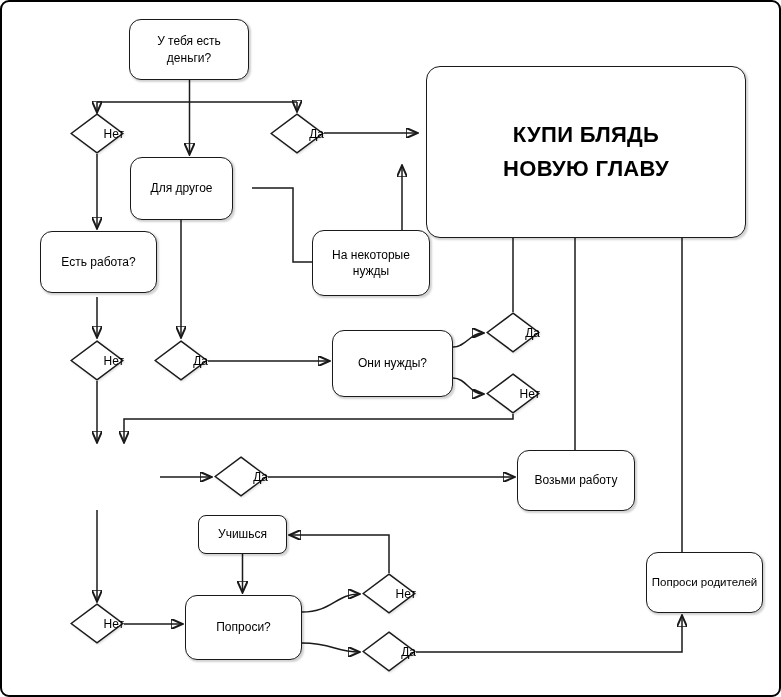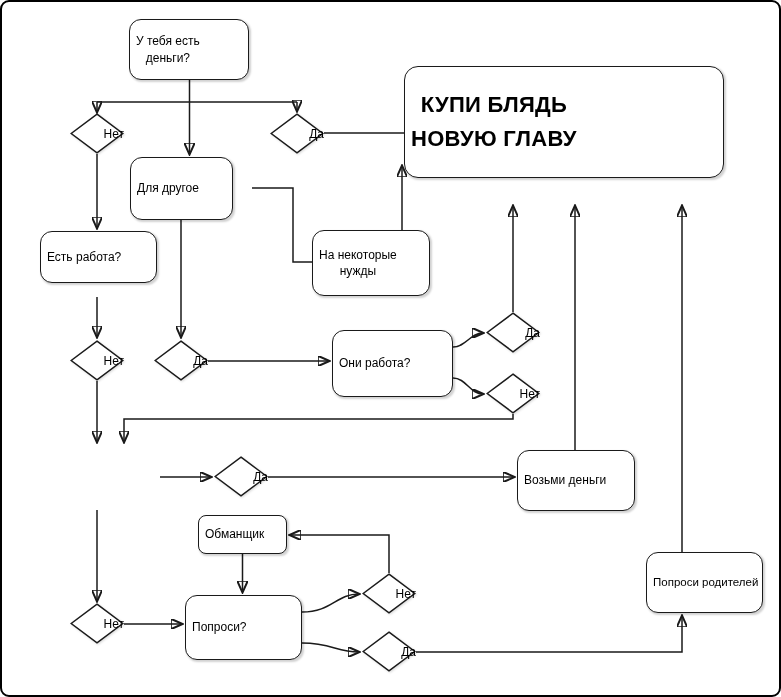--- a/index.html
+++ b/index.html
@@ -20,21 +20,21 @@
   .connectors { position: absolute; inset: 0; }
   .connectors path { fill: none; stroke: #1a1a1a; stroke-width: 1.5; }
 
   .node {
     position: absolute;
     background: #ffffff;
     border: 1.6px solid #1a1a1a;
     border-radius: 12px;
     display: flex;
     align-items: center;
-    justify-content: flex-start;
+    justify-content: center;
     text-align: center;
     font-size: 12px;
     line-height: 1.35;
     padding: 3px 6px;
     box-shadow: 1.5px 1.5px 2px rgba(0,0,0,0.18);
   }
   .node .lbl { white-space: pre-line; }
   .node.big {
     font-size: 22px;
     font-weight: bold;
@@ -103,49 +103,49 @@
     <path d="M240.5,552 V590" marker-end="url(#arr)"></path>
     <path d="M414,650 H680 V614" marker-end="url(#arr)"></path>
     <path d="M680,550 V204" marker-end="url(#arr)"></path>
   </svg>
 
   <div class="node" style="left:127px;top:17px;width:120px;height:61px">
     <span class="lbl">У тебя есть
 деньги?</span>
   </div>
 
-  <div class="node big" style="left:402px;top:64px;width:320px;height:112px">
+  <div class="node big" style="left:424px;top:64px;width:320px;height:172px">
     <span class="lbl">КУПИ БЛЯДЬ
 НОВУЮ ГЛАВУ</span>
   </div>
 
   <div class="node" style="left:128px;top:155px;width:103px;height:63px">
     <span class="lbl">Для другое</span>
   </div>
 
   <div class="node" style="left:310px;top:228px;width:118px;height:66px">
     <span class="lbl">На некоторые
 нужды</span>
   </div>
 
-  <div class="node" style="left:38px;top:229px;width:117px;height:52px">
+  <div class="node" style="left:38px;top:229px;width:117px;height:62px">
     <span class="lbl">Есть работа?</span>
   </div>
 
   <div class="node" style="left:330px;top:328px;width:121px;height:67px">
-    <span class="lbl">Они работа?</span>
+    <span class="lbl">Они нужды?</span>
   </div>
 
 
   <div class="node" style="left:515px;top:448px;width:118px;height:61px">
-    <span class="lbl">Возьми деньги</span>
+    <span class="lbl">Возьми работу</span>
   </div>
 
   <div class="node small-radius" style="left:196px;top:513px;width:89px;height:39px">
-    <span class="lbl">Обманщик</span>
+    <span class="lbl">Учишься</span>
   </div>
 
   <div class="node" style="left:183px;top:593px;width:117px;height:65px">
     <span class="lbl">Попроси?</span>
   </div>
 
   <div class="node oneline" style="left:644px;top:550px;width:117px;height:61px">
     <span class="lbl">Попроси родителей</span>
   </div>
 

